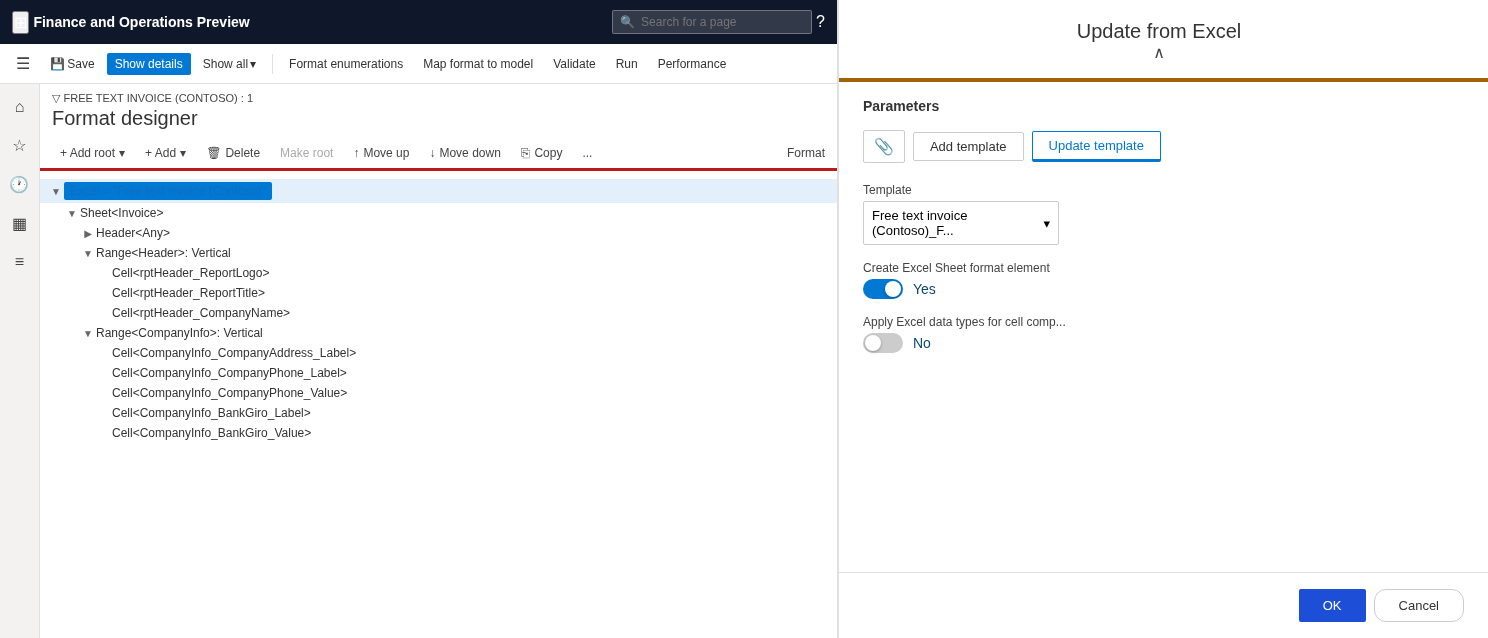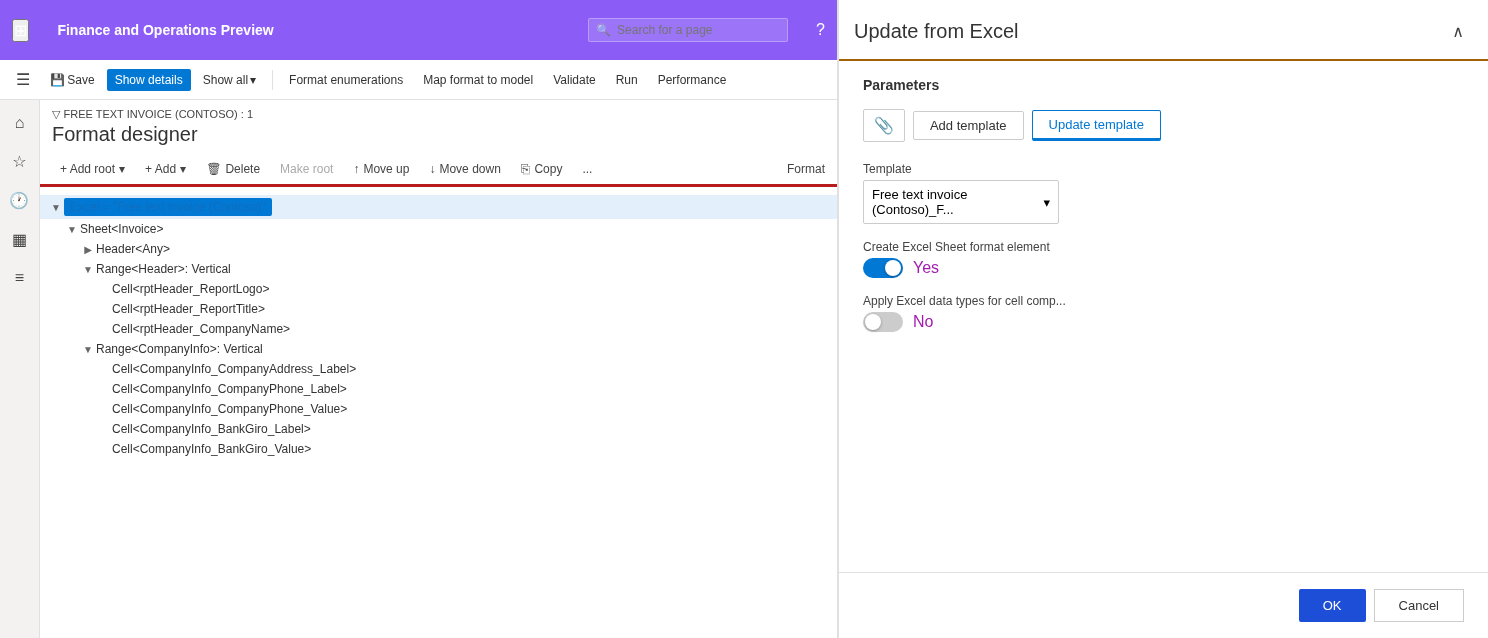--- a/index.html
+++ b/index.html
@@ -9,26 +9,26 @@
     .left-panel {
       width: 838px;
       display: flex;
       flex-direction: column;
       background: #fff;
       border-right: 1px solid #e0e0e0;
     }
 
     
     .top-nav {
-      background: #8b5cf6;
+      background: #0f172a;
       display: flex;
       align-items: center;
       padding: 0 12px;
-      height: 60px;
-      gap: 28px;
+      height: 44px;
+      gap: 4px;
     }
     .nav-grid-icon {
       color: #fff;
       font-size: 16px;
       cursor: pointer;
     }
     .nav-title {
       color: #fff;
       font-size: 14px;
       font-weight: 600;
@@ -210,21 +210,22 @@
       flex-direction: column;
       border-left: 1px solid #e0e0e0;
       flex-shrink: 0;
     }
 
     .right-panel-header {
       display: flex;
       align-items: center;
       justify-content: space-between;
       padding: 20px 24px 16px 15px;
-      border-bottom: 2px solid #a16207;
+      border-bottom: 4px solid #a16207;
+      flex-direction: column;
     }
     .panel-title {
       font-size: 20px;
       font-weight: 300;
       color: #333;
     }
     .panel-collapse-btn {
       background: none;
       border: none;
       cursor: pointer;
@@ -338,22 +339,22 @@
       height: 16px;
       border-radius: 50%;
       background: #fff;
       top: 2px;
       transition: 0.2s;
       box-shadow: 0 1px 3px rgba(0,0,0,0.3);
     }
     .toggle-thumb.on { left: 22px; }
     .toggle-thumb.off { left: 2px; }
     .toggle-value {
-      font-size: 16px;
-      color: #a21caf;
+      font-size: 14px;
+      color: #0c4a6e;
     }
 
     
     .panel-footer {
       padding: 16px 24px;
       display: flex;
       justify-content: flex-end;
       gap: 8px;
       border-top: 1px solid #e0e0e0;
     }
@@ -366,21 +367,21 @@
       cursor: pointer;
       border-radius: 2px;
     }
     .btn-cancel {
       background: #fff;
       color: #333;
       border: 1px solid #ccc;
       padding: 8px 24px;
       font-size: 13px;
       cursor: pointer;
-      border-radius: 0;
+      border-radius: 12px;
     }
 
     
     ::-webkit-scrollbar { width: 6px; }
     ::-webkit-scrollbar-thumb { background: #ccc; border-radius: 3px; }
     ::-webkit-scrollbar-track { background: transparent; }
   </style>
 </head>
 <body>
 

